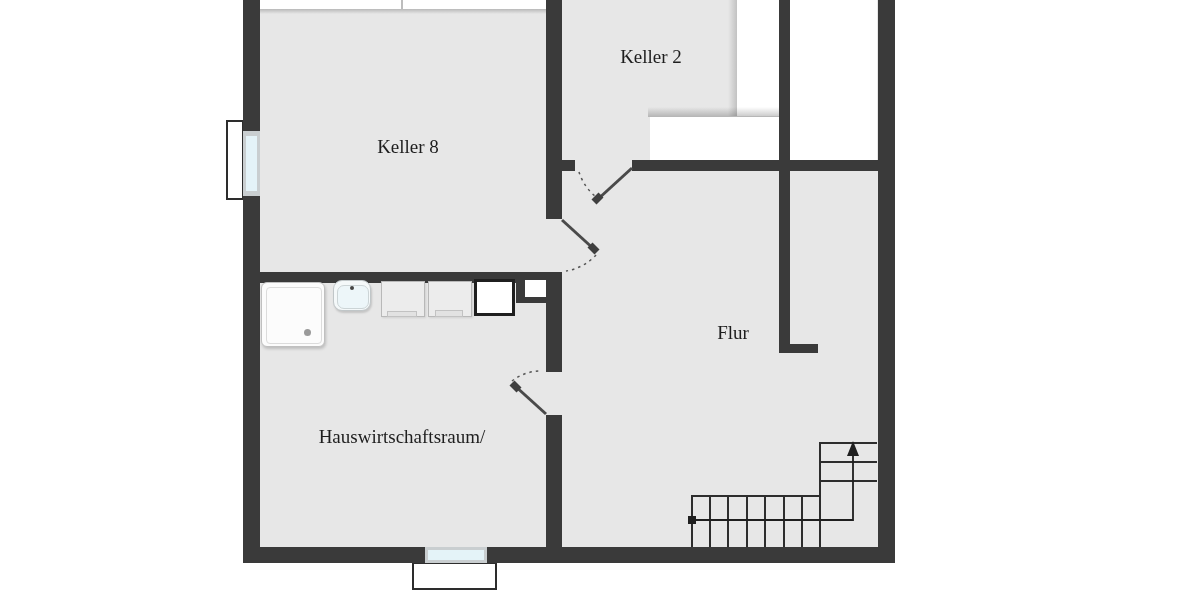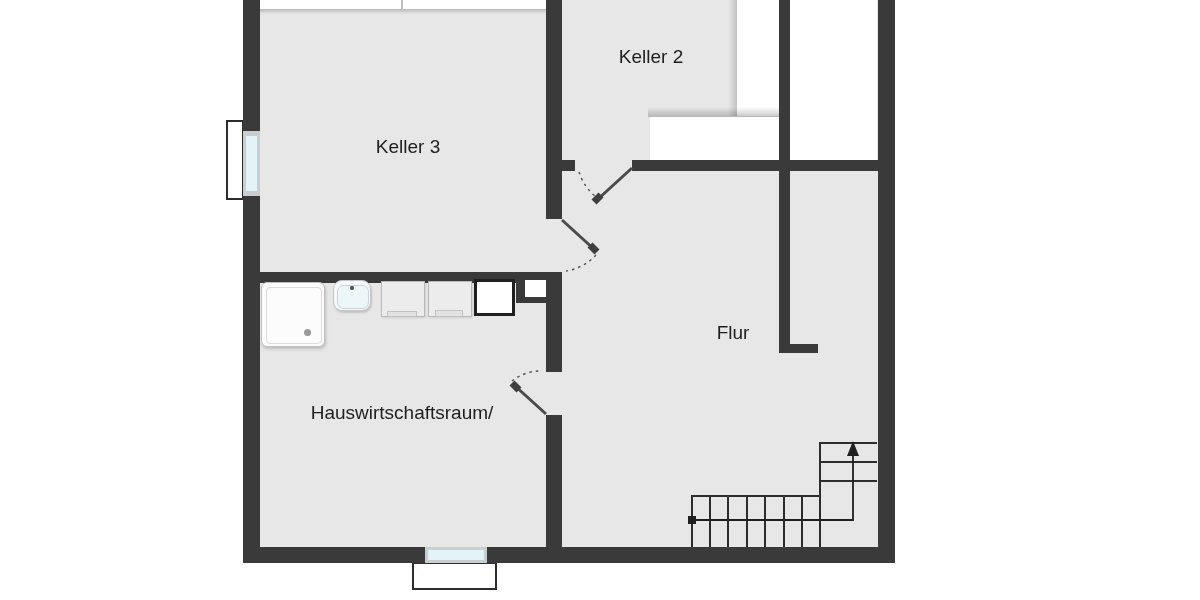--- a/index.html
+++ b/index.html
@@ -21,21 +21,21 @@
   .shower{background:#fcfcfc;border:1px solid #c0c0c0;border-radius:6px;box-shadow:1px 2px 3px rgba(0,0,0,0.18);}
   .shower-inner{position:absolute;left:4px;top:4px;width:54px;height:55px;border:1px solid #dcdcdc;border-radius:4px;}
   .drain{position:absolute;width:7px;height:7px;border-radius:50%;background:#9a9a9a;}
   .sink{background:#f4f8f9;border:1px solid #c0c6c8;border-radius:9px;box-shadow:1px 2px 2px rgba(0,0,0,0.15);}
   .sink-bowl{position:absolute;left:3px;top:4px;width:30px;height:22px;border:1px solid #ccd4d6;border-radius:7px;background:#edf6f9;}
   .faucet{position:absolute;width:4px;height:4px;background:#444;border-radius:50%;}
   .wm{background:#ececec;border:1px solid #b8b8b8;box-shadow:1px 1px 2px rgba(0,0,0,0.10);}
   .wm-strip{position:absolute;background:#e2e2e2;border:1px solid #c2c2c2;}
   .shaft{background:#ffffff;border:3px solid #1f1f1f;}
   .lbl{position:absolute;z-index:6;color:#1e1e1e;font-size:19px;line-height:22px;white-space:nowrap;
-       transform:translate(-50%,-50%);text-align:center;}
+       transform:translate(-50%,-50%);text-align:center;font-family:Liberation Serif, serif;}
   svg.overlay{position:absolute;left:0;top:0;z-index:5;pointer-events:none;}
   .stair{stroke:#2d2d2d;stroke-width:2;fill:none;}
   .walk{stroke:#1f1f1f;stroke-width:1.8;fill:none;}
   .leaf{stroke:#4a4a4a;stroke-width:3;fill:none;}
   .blob{stroke:#3f3f3f;stroke-width:7;fill:none;}
   .swing{stroke:#555;stroke-width:1.5;fill:none;stroke-dasharray:2.5 4;}
 </style>
 </head>
 <body>
 
@@ -120,20 +120,20 @@
       <path class="swing" d="M596,255 A52,52 0 0 1 566,271"></path>
     </g>
 
     <g>
       <path class="leaf" d="M546,414 L514,385"></path>
       <path class="blob" d="M519,390 L512,383"></path>
       <path class="swing" d="M512,381 A46,46 0 0 1 541,371"></path>
     </g>
   </svg>
 
-  <div class="lbl" style="left:408px;top:147px;">Keller 3</div>
+  <div class="lbl" style="left:408px;top:147px;">Keller 8</div>
   <div class="lbl" style="left:651px;top:57px;">Keller 2</div>
   <div class="lbl" style="left:733px;top:333px;">Flur</div>
-  <div class="lbl" style="left:402px;top:413px;">
+  <div class="lbl" style="left:402px;top:437px;">
     <div>Hauswirtschaftsraum/</div>
   </div>
 
 </div>
 
 </body></html>

